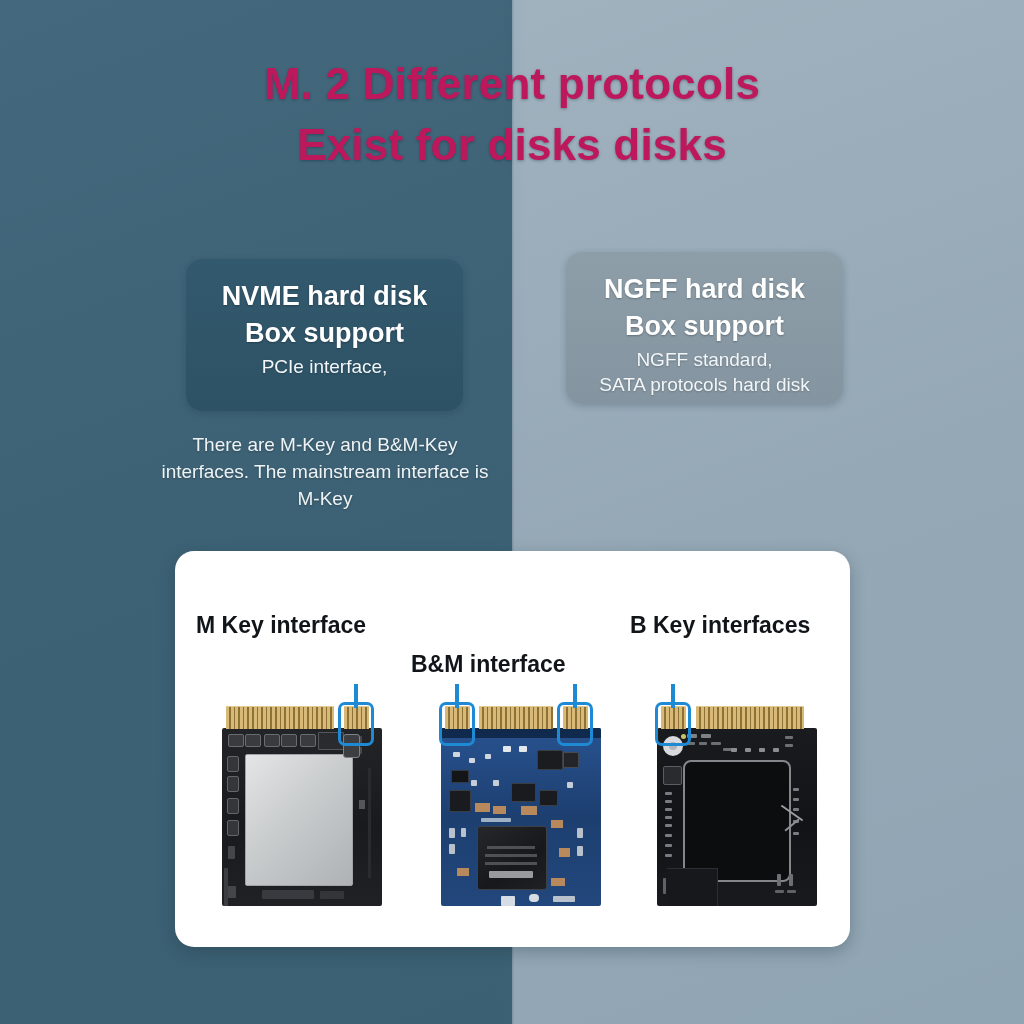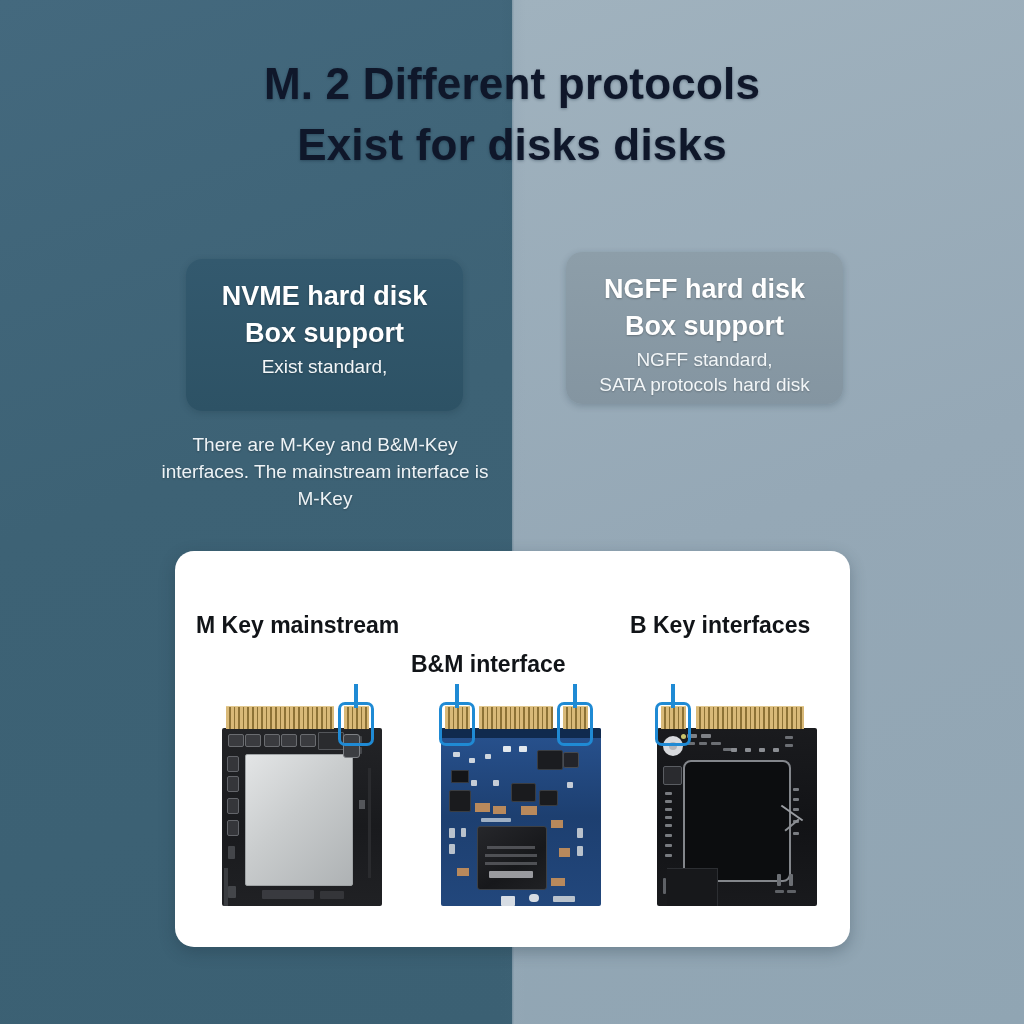--- a/index.html
+++ b/index.html
@@ -15,21 +15,21 @@
   .bg-left{position:absolute;left:0;top:0;width:512px;height:1024px;
     background:linear-gradient(160deg,#44697e 0%,#3d6275 45%,#3b6073 100%);}
   .bg-right{position:absolute;left:512px;top:0;width:512px;height:1024px;
     background:linear-gradient(160deg,#a0b2be 0%,#95a8b6 50%,#90a5b3 100%);}
   .bg-seam{position:absolute;left:500px;top:0;width:26px;height:1024px;
     background:linear-gradient(to right,rgba(61,98,117,0) 0%,rgba(61,98,117,.35) 45%,rgba(150,168,182,.35) 55%,rgba(150,168,182,0) 100%);}
 
   
   .title{
     position:absolute;left:0;top:54px;width:1024px;text-align:center;
-    color:#0f172a;font-weight:bold;font-size:44px;line-height:1.38;
+    color:#be185d;font-weight:bold;font-size:44px;line-height:1.38;
     letter-spacing:.2px;
     text-shadow:0 1px 3px rgba(10,30,45,.35);
   }
   .title .l2{display:block;}
 
   
   .card{
     position:absolute;border-radius:16px;box-sizing:border-box;
     text-align:center;padding-top:19px;
     box-shadow:0 2px 7px rgba(20,40,55,.22);
@@ -110,40 +110,40 @@
     <span>M. 2 Different protocols</span>
     <span class="l2">Exist for disks disks</span>
   </div>
 
   <div class="card card-left">
     <h3>
       <span>NVME hard disk</span><br>
       <span>Box support</span>
     </h3>
     <p>
-      <span>Exist standard,</span><br>
+      <span>PCIe interface,</span><br>
     </p>
   </div>
 
   <div class="card card-right">
     <h3>
       <span>NGFF hard disk</span><br>
       <span>Box support</span>
     </h3>
     <p>
       <span>NGFF standard,</span><br>
       <span>SATA protocols hard disk</span>
     </p>
   </div>
 
   <div class="desc desc-left">There are M-Key and B&amp;M-Key interfaces. The mainstream interface is M-Key</div>
 
   <div class="panel"></div>
 
-  <div class="panel-label lbl-m">M Key mainstream</div>
+  <div class="panel-label lbl-m">M Key interface</div>
   <div class="panel-label lbl-bm">B&amp;M interface</div>
   <div class="panel-label lbl-b">B Key interfaces</div>
 
   <div class="ssd" id="ssd-m" style="left:222px;top:706px;width:160px;height:200px;">
 
     <div class="pcb" style="top:22px;height:178px;background:linear-gradient(180deg,#232427 0%,#191a1d 55%,#202124 100%);">
 
       <div class="sqr" style="left:23px;top:26px;width:106px;height:130px;border-radius:2px;background:linear-gradient(135deg,#e3e5e6 0%,#c9cccd 45%,#aeb2b4 100%);border:1px solid #9fa3a5;"></div>
 
       <div class="sqr" style="left:6px;top:6px;width:14px;height:11px;border-radius:2px;background:#3a3b3f;border:1px solid #6a6c70;"></div>

